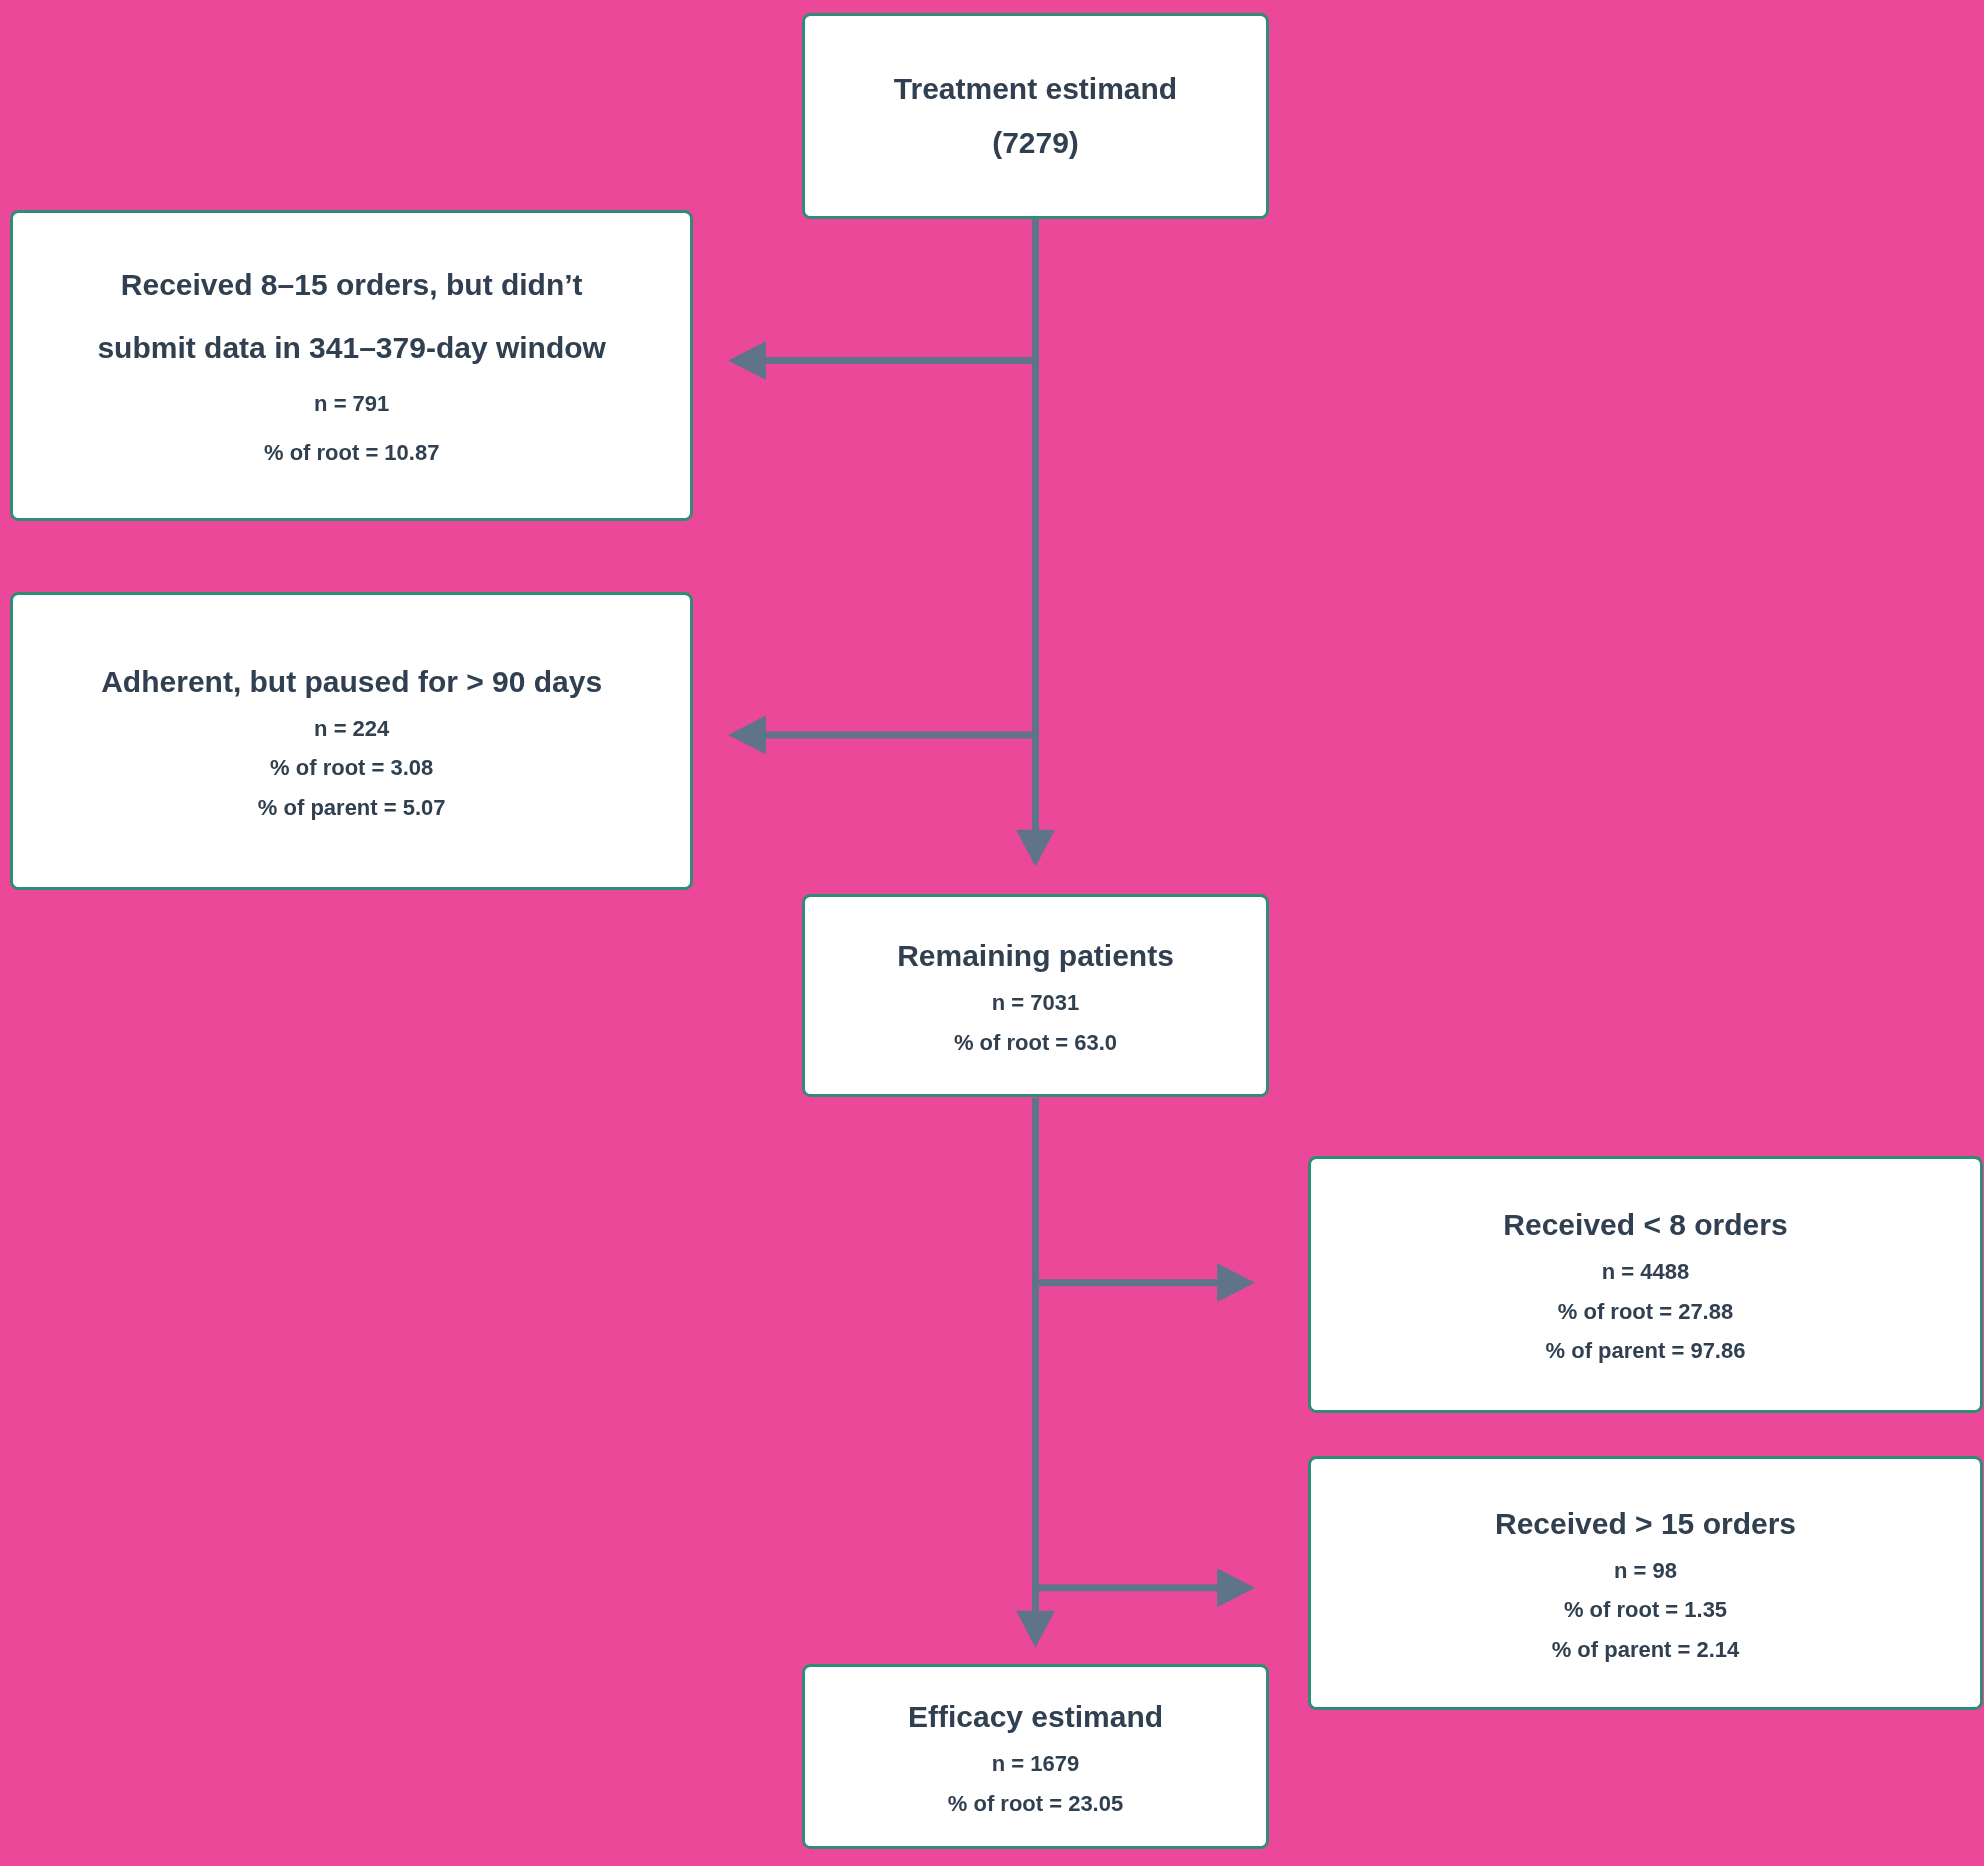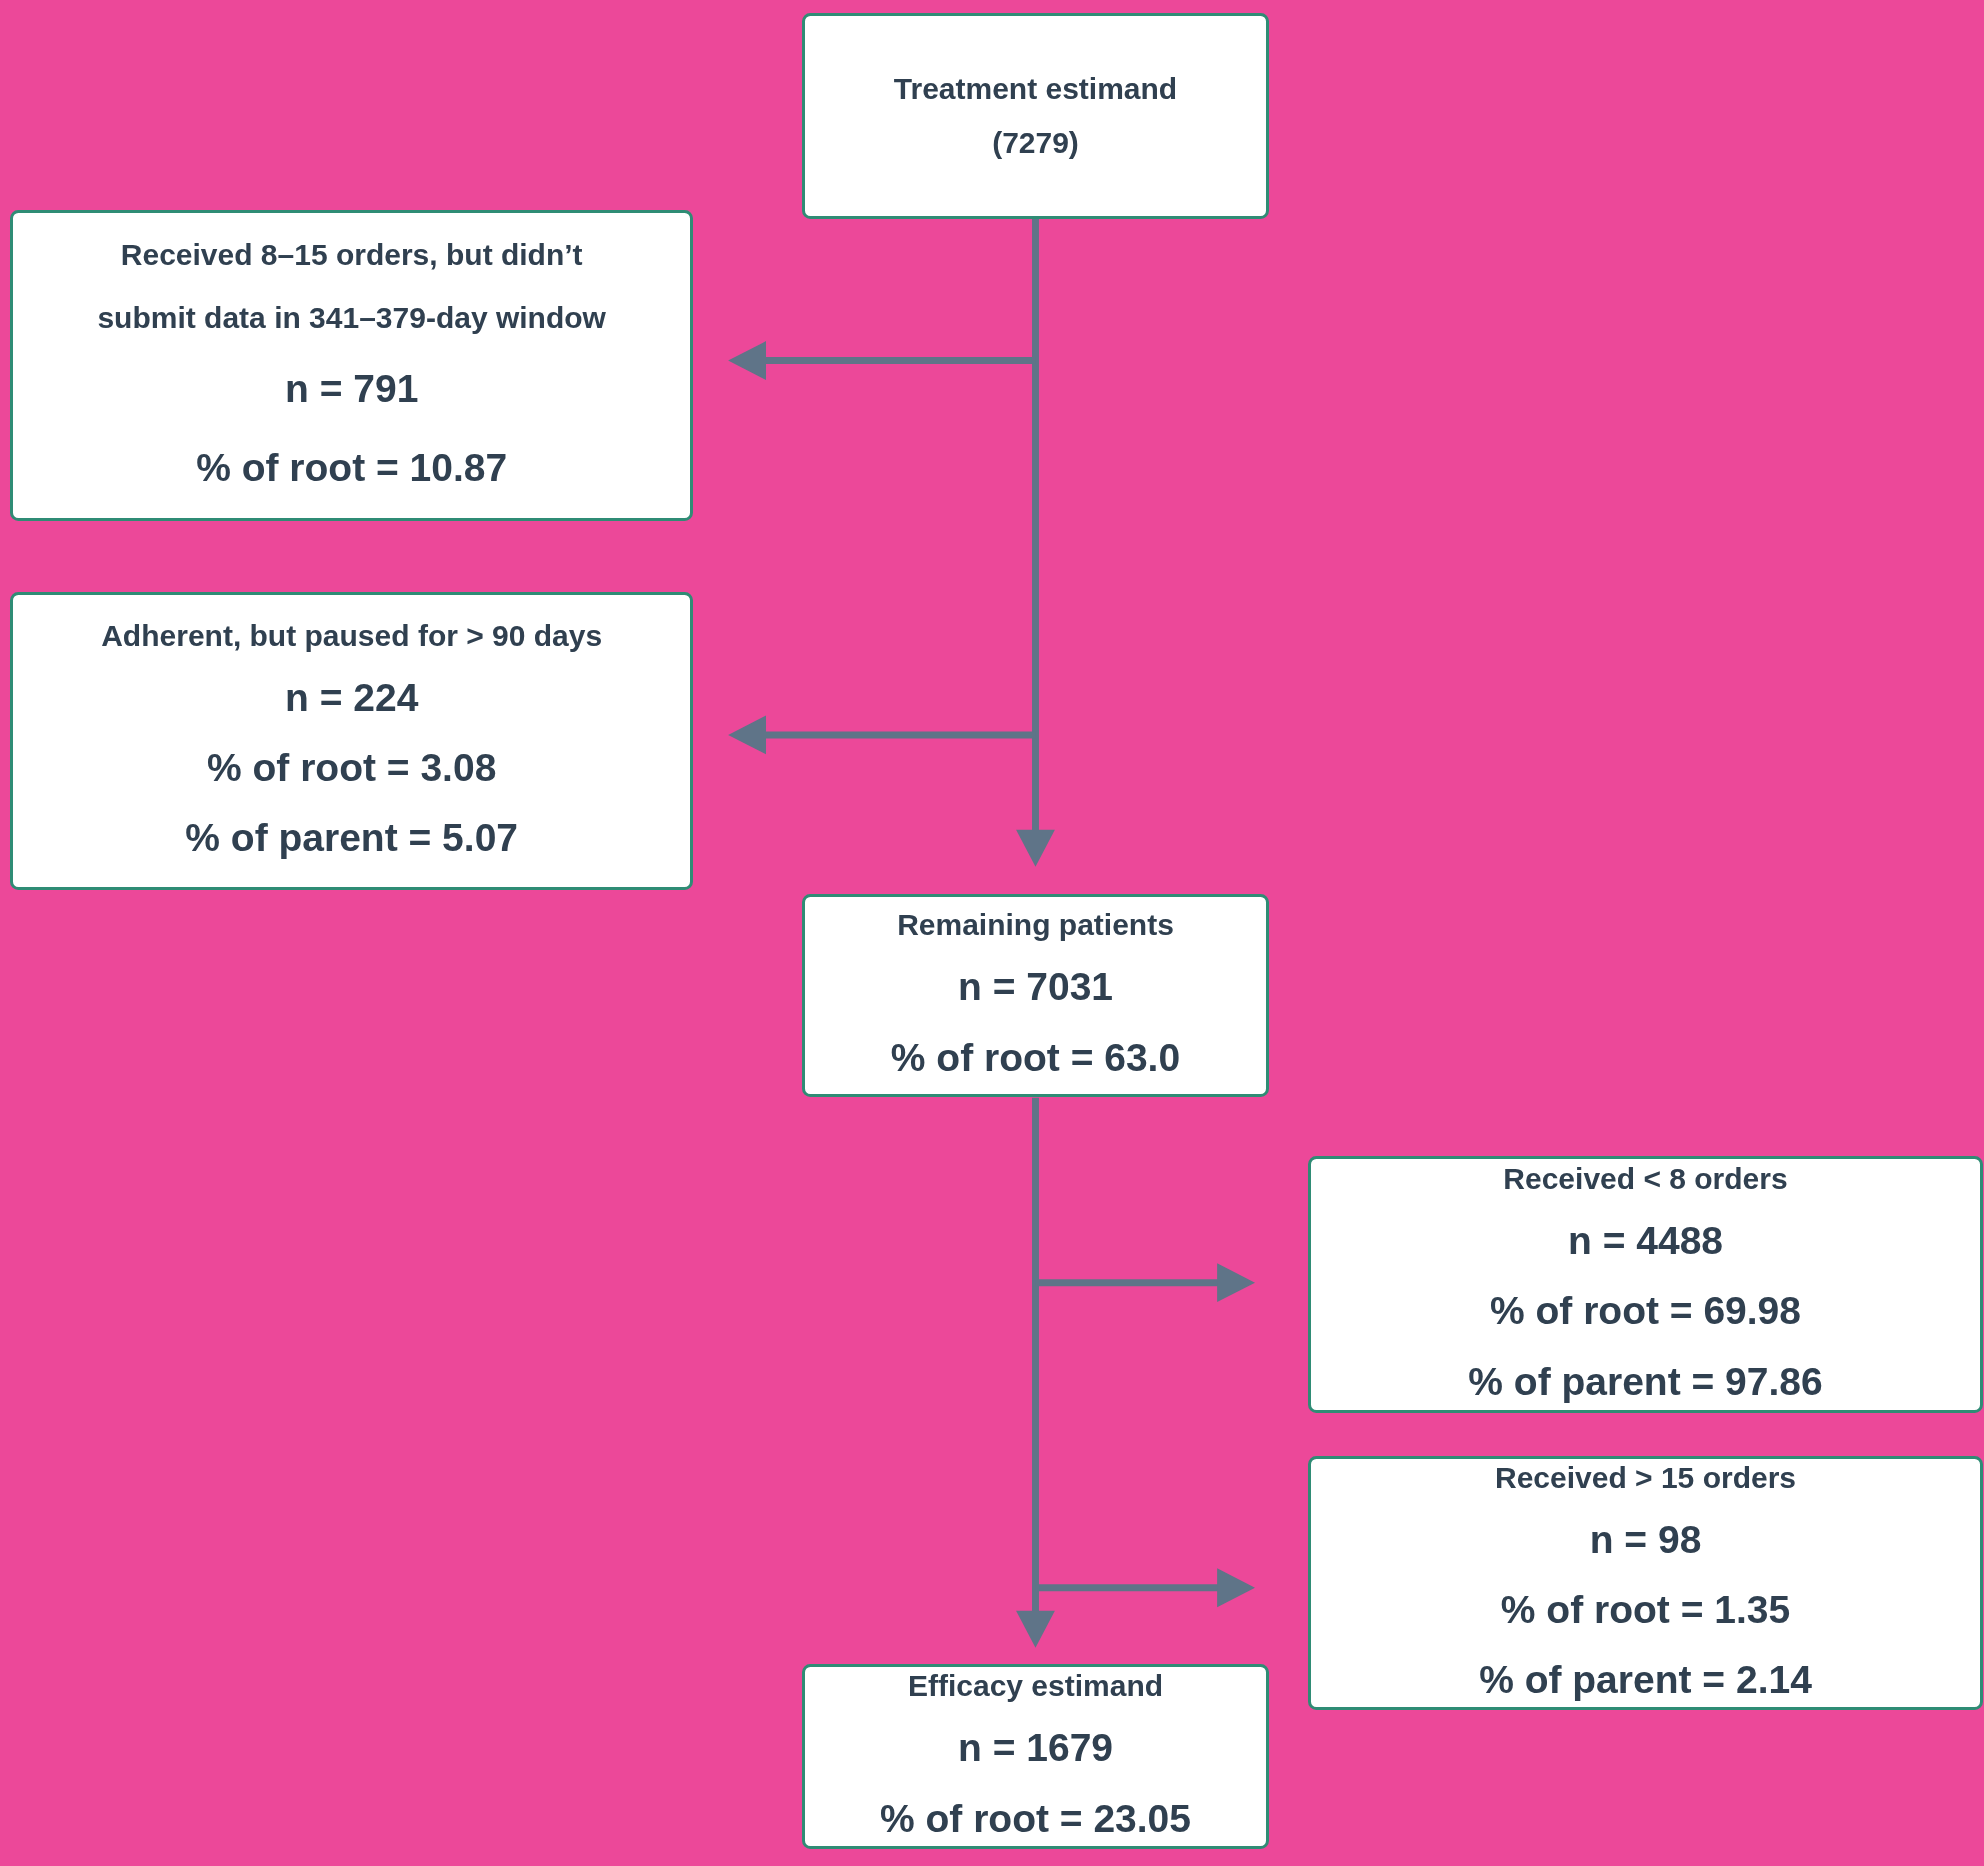--- a/index.html
+++ b/index.html
@@ -45,21 +45,21 @@
     text-align: center;
     padding: 9.2px 13px;
   }
   .node .t {
     font-size: 30px;
     font-weight: 700;
     line-height: 1.8;
     white-space: nowrap;
   }
   .node .v {
-    font-size: 39px;
+    font-size: 22px;
     font-weight: 600;
     line-height: 1.8;
     white-space: nowrap;
   }
   #box-root   { left: 802px; top: 13px;   width: 467px; height: 206px; }
   #box-left1  { left: 10.2px;   top: 210px;  width: 683px; height: 311px; gap: 9px; }
   #box-left2  { left: 10.2px;   top: 592px; width: 683px; height: 298px; }
   #box-mid    { left: 802px; top: 894px; width: 467px; height: 203px; }
   #box-right1 { left: 1308px; top: 1156px; width: 675px; height: 257px; }
   #box-right2 { left: 1308px; top: 1456px; width: 675px; height: 254px; }
@@ -112,21 +112,21 @@
 
   <div class="node" id="box-mid">
     <div class="t">Remaining patients</div>
     <div class="v">n = 7031</div>
     <div class="v">% of root = 63.0</div>
   </div>
 
   <div class="node" id="box-right1">
     <div class="t">Received &lt; 8 orders</div>
     <div class="v">n = 4488</div>
-    <div class="v">% of root = 69.98</div>
+    <div class="v">% of root = 27.88</div>
     <div class="v">% of parent = 97.86</div>
   </div>
 
   <div class="node" id="box-right2">
     <div class="t">Received &gt; 15 orders</div>
     <div class="v">n = 98</div>
     <div class="v">% of root = 1.35</div>
     <div class="v">% of parent = 2.14</div>
   </div>
 

